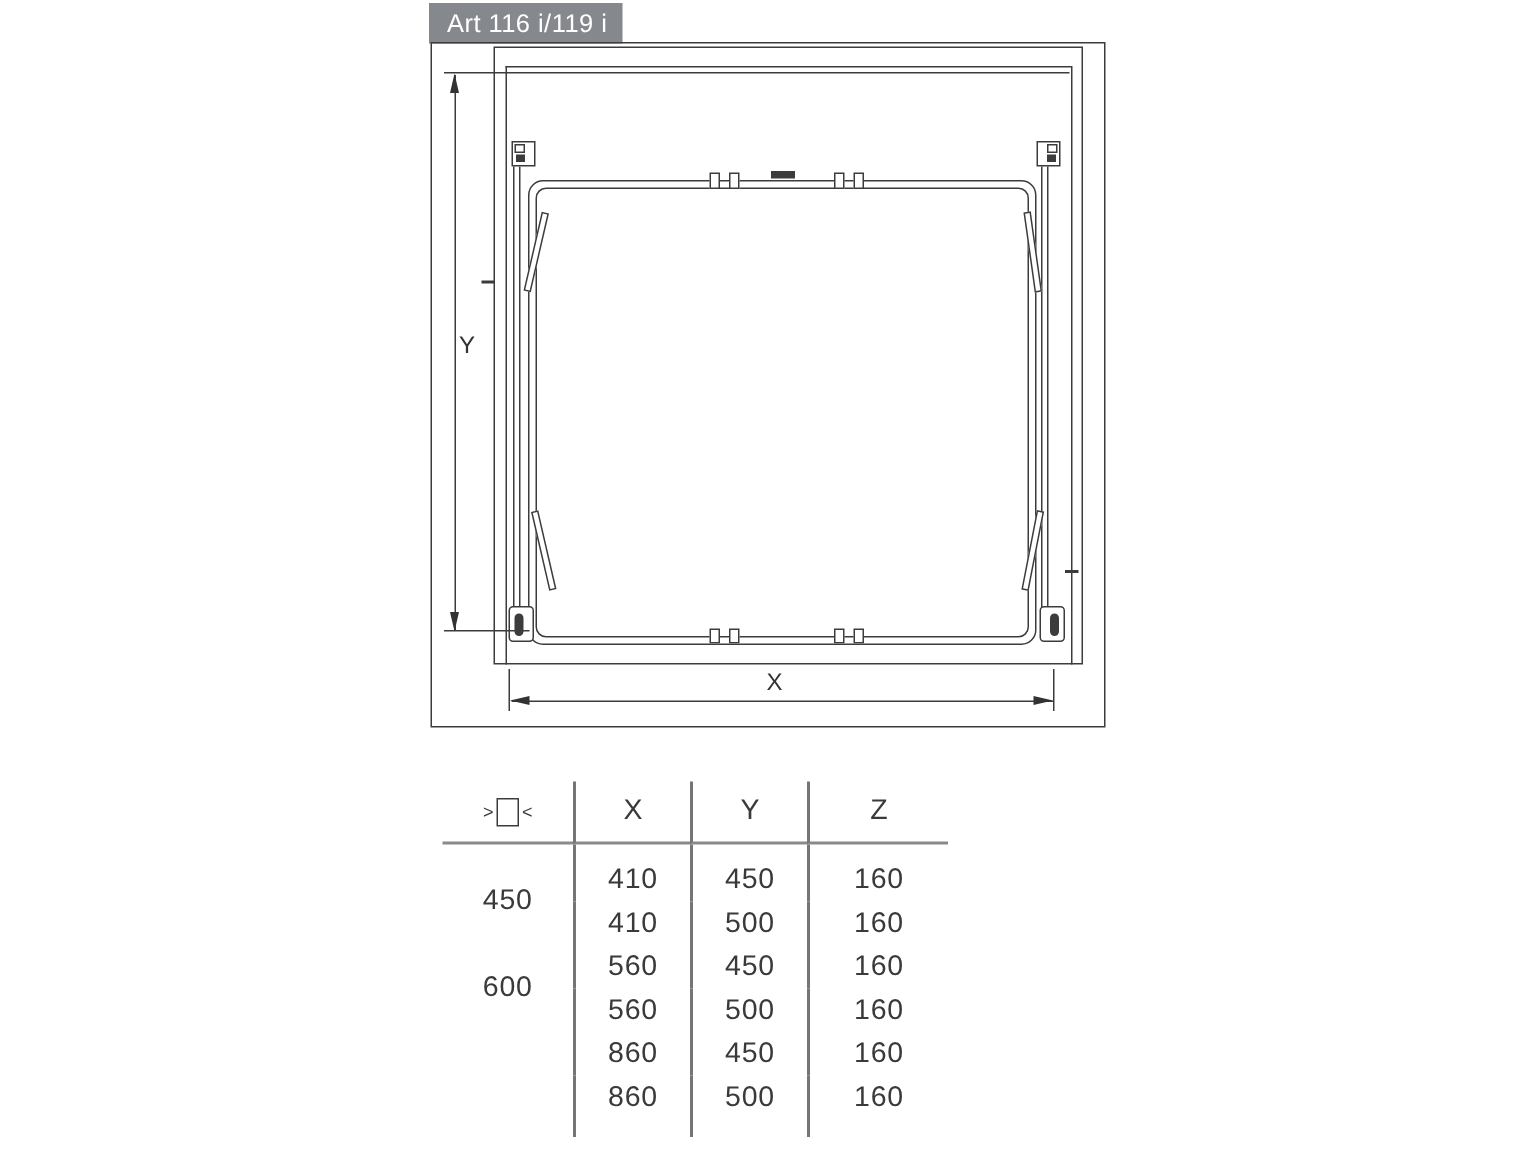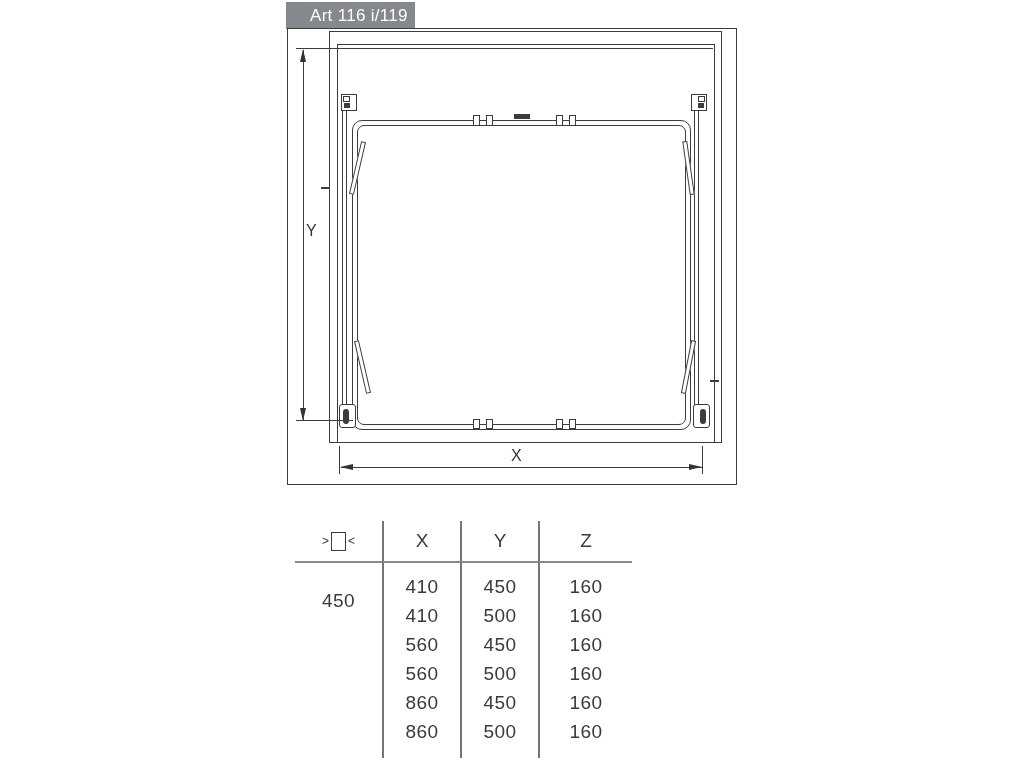--- a/index.html
+++ b/index.html
@@ -3,21 +3,21 @@
 <meta charset="utf-8">
 <style>
   * { margin:0; padding:0; box-sizing:border-box; }
   html,body { width:1024px; height:768px; background:#ffffff; overflow:hidden;
               font-family:"Liberation Sans", sans-serif; }
   #scene { position:relative; width:1024px; height:768px; background:#fff; }
 
   
   .title-box { position:absolute; left:286px; top:2px; width:129px; height:27px;
                background:#85888c; color:#fff; font-size:17px; line-height:27px;
-               padding-left:24px; letter-spacing:0.3px; }
+               padding-left:12px; letter-spacing:0.3px; }
   .box { position:absolute; border:1.5px solid #3c3c3c; background:transparent; }
   .vline  { position:absolute; border-left:1.5px solid #3c3c3c; width:0; }
   .hline  { position:absolute; border-top:1.5px solid #3c3c3c; height:0; }
   .vline1 { position:absolute; border-left:1px solid #3c3c3c; width:0; }
   .hline1 { position:absolute; border-top:1px solid #3c3c3c; height:0; }
 
   .frame-outer { position:absolute; left:352px; top:120px; width:339px; height:310px;
                  border:1.5px solid #3c3c3c; border-radius:10px; background:#fff; }
   .frame-inner { position:absolute; left:357px; top:125px; width:329px; height:300px;
                  border:1px solid #3c3c3c; border-radius:7px; }
@@ -138,20 +138,21 @@
     <div class="cl" style="grid-column:4; grid-row:2;"></div>
 
     <div class="num" style="grid-column:1; grid-row:3 / span 2;">450</div>
     <div class="num cl" style="grid-column:2; grid-row:3;">410</div>
     <div class="num cl" style="grid-column:3; grid-row:3;">450</div>
     <div class="num cl" style="grid-column:4; grid-row:3;">160</div>
     <div class="num cl" style="grid-column:2; grid-row:4;">410</div>
     <div class="num cl" style="grid-column:3; grid-row:4;">500</div>
     <div class="num cl" style="grid-column:4; grid-row:4;">160</div>
 
+    <div class="num" style="grid-column:1; grid-row:5 / span 2;">600</div>
     <div class="num cl" style="grid-column:2; grid-row:5;">560</div>
     <div class="num cl" style="grid-column:3; grid-row:5;">450</div>
     <div class="num cl" style="grid-column:4; grid-row:5;">160</div>
     <div class="num cl" style="grid-column:2; grid-row:6;">560</div>
     <div class="num cl" style="grid-column:3; grid-row:6;">500</div>
     <div class="num cl" style="grid-column:4; grid-row:6;">160</div>
 
     <div class="num cl" style="grid-column:2; grid-row:7;">860</div>
     <div class="num cl" style="grid-column:3; grid-row:7;">450</div>
     <div class="num cl" style="grid-column:4; grid-row:7;">160</div>

